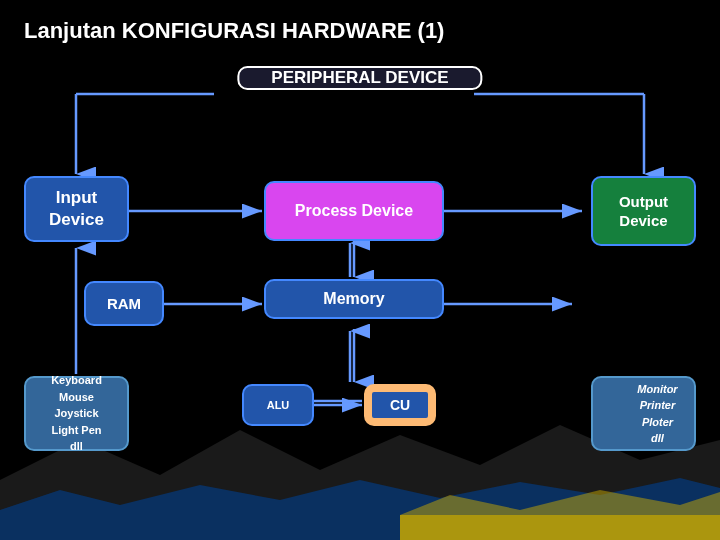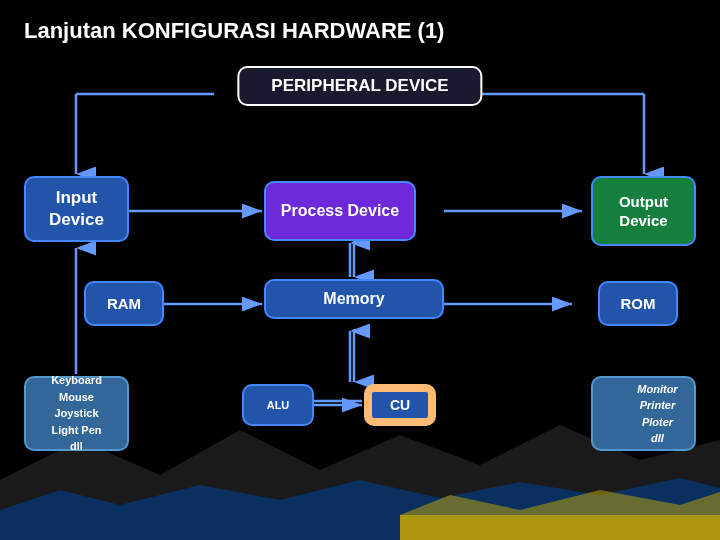--- a/index.html
+++ b/index.html
@@ -44,21 +44,21 @@
 
     
     .peripheral-box {
       position: absolute;
       top: 0;
       left: 50%;
       transform: translateX(-50%);
       background: #1a1a2e;
       border: 2.5px solid #fff;
       border-radius: 6px;
-      padding: 8px 32px;
+      padding: 0 32px;
       color: #fff;
       font-size: 17px;
       font-weight: bold;
       white-space: nowrap;
       z-index: 2;
     }
 
     
     .box {
       position: absolute;
@@ -77,23 +77,23 @@
       border: 2px solid #4488ff;
       width: 105px;
       height: 66px;
       left: 0px;
       top: 110px;
       font-size: 17px;
       line-height: 1.3;
     }
 
     .box-process {
-      background: #6d28d9;
-      border: 2px solid #4488ff;
-      width: 152px;
+      background: #d946ef;
+      border: 2px solid #4488ff;
+      width: 180px;
       height: 60px;
       left: 240px;
       top: 115px;
       font-size: 16px;
     }
 
     .box-output {
       background: #15803d;
       border: 2px solid #4488ff;
       width: 105px;
@@ -262,21 +262,20 @@
     <div class="box box-process">Process Device</div>
 
     <div class="box box-output">
       <span>Output<br>Device</span>
     </div>
 
     <div class="box box-ram">RAM</div>
 
     <div class="box box-memory">Memory</div>
 
-    <div class="box box-rom">ROM</div>
 
     <div class="box box-keyboard">
       <span style="text-align:center;">Keyboard<br>Mouse<br>Joystick<br>Light Pen<br>dll</span>
     </div>
 
     <div class="box box-alu">ALU</div>
 
     <div class="box box-cu">CU</div>
 
     <div class="box box-monitor">

